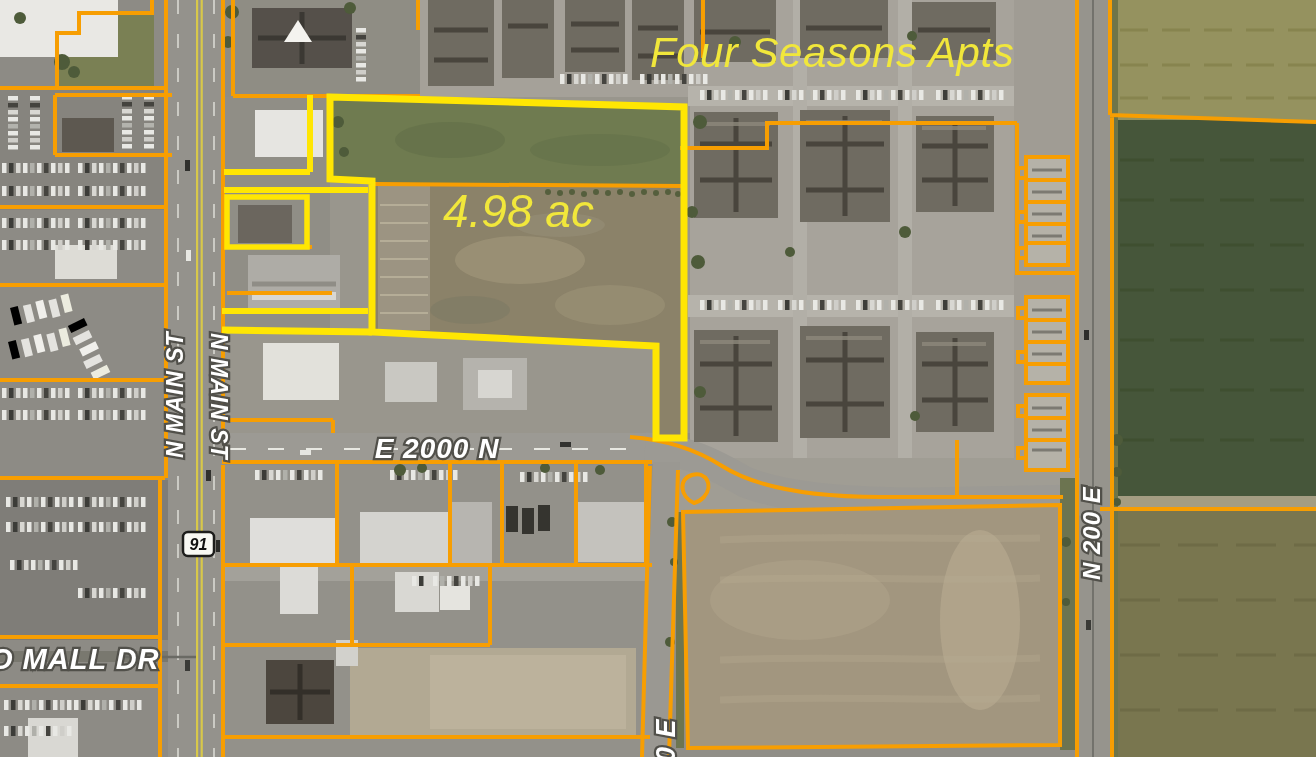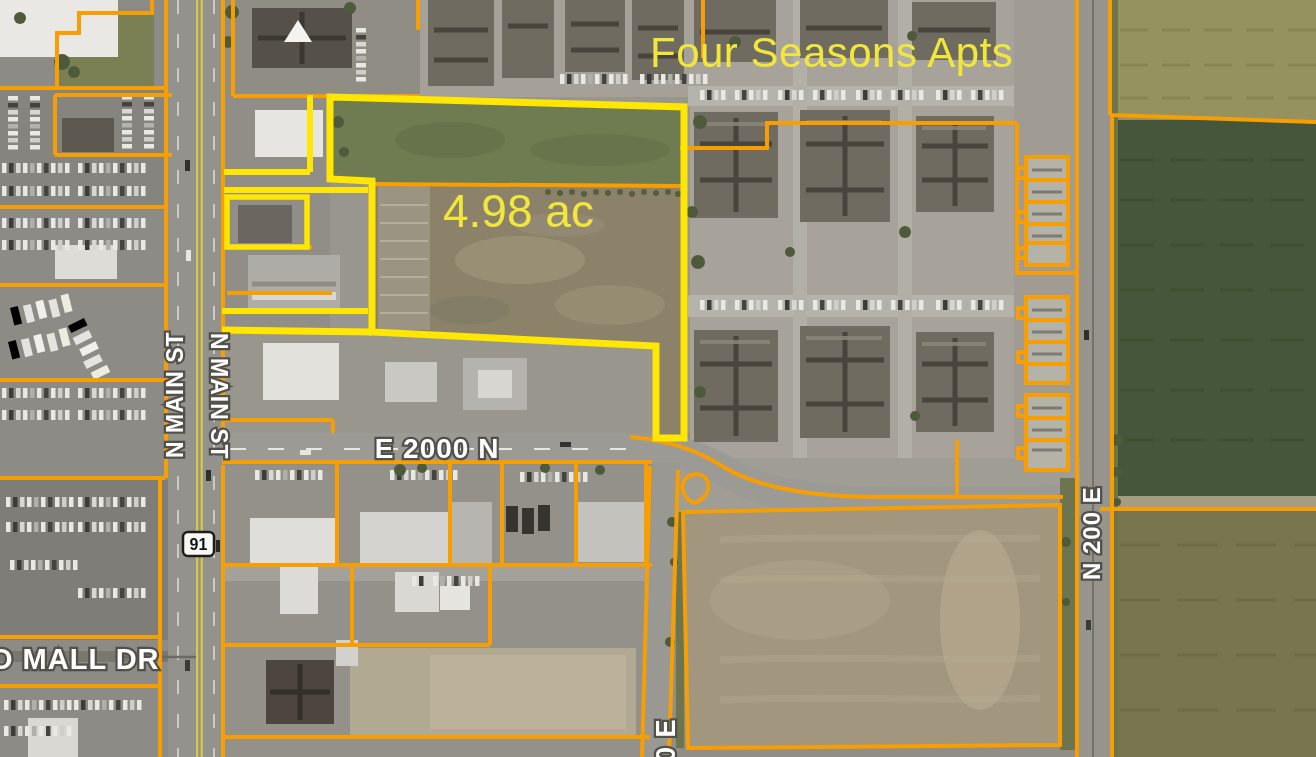--- a/index.html
+++ b/index.html
@@ -1,16 +1,16 @@
 <!DOCTYPE html>
 <html><head>
 <meta charset="utf-8">
 <style>
   html,body{margin:0;padding:0;background:#222;}
-  #stage{position:relative;width:1316px;height:757px;overflow:hidden;font-family:"Liberation Sans",sans-serif;}
+  #stage{position:relative;width:1316px;height:757px;overflow:hidden;font-family:"Liberation Sans",sans-serif;font-style:italic;}
   svg{display:block;}
   text{font-family:"Liberation Sans","DejaVu Sans",sans-serif;}
   .rlabel{font-weight:bold;fill:#ffffff;stroke:#51504a;stroke-width:4.5px;paint-order:stroke;letter-spacing:1px;}
   .ylabel{font-weight:normal;}
 </style>
 </head>
 <body>
 
 <div id="stage">
 <svg width="1316" height="757" viewBox="0 0 1316 757">

